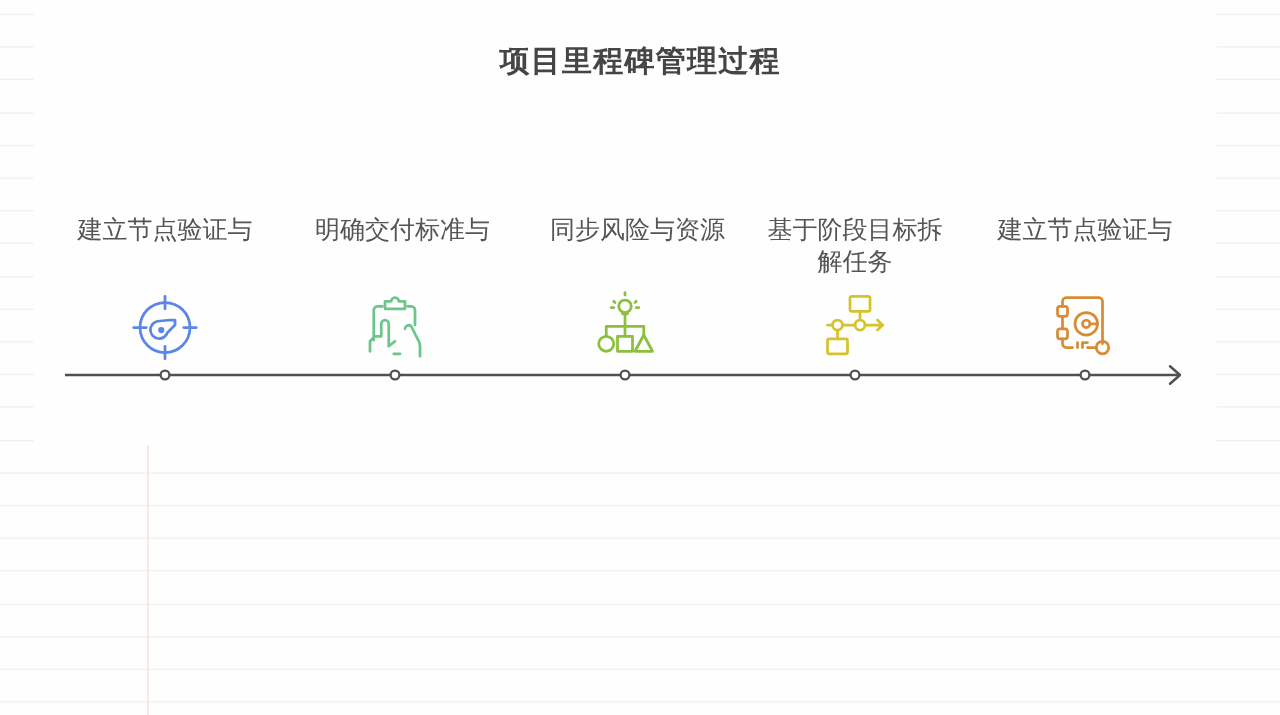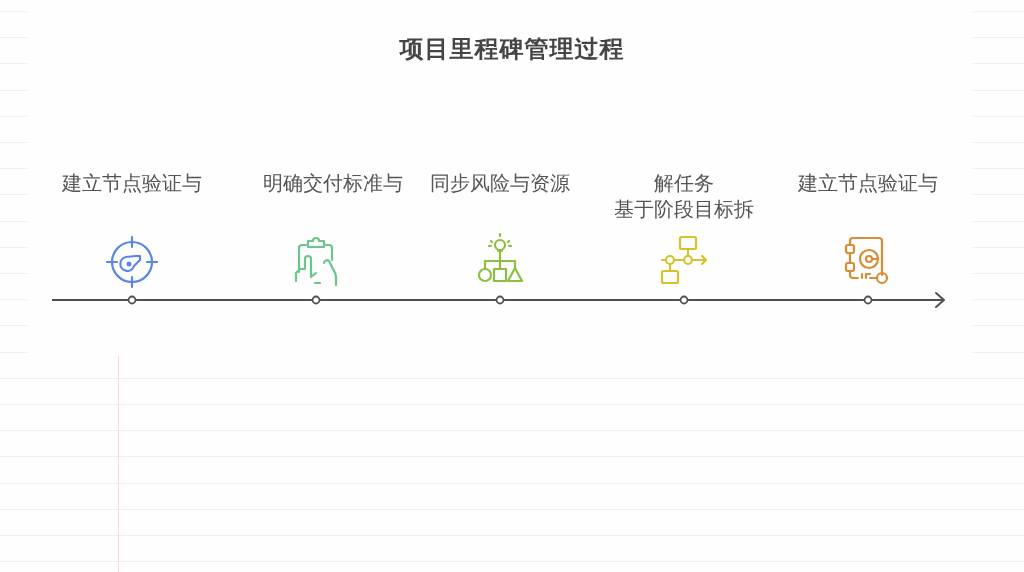--- a/index.html
+++ b/index.html
@@ -110,29 +110,29 @@
       <div class="bg-line" style="top: 535px; left: 0px; width: 1024px;"></div>
       <div class="bg-line" style="top: 561px; left: 0px; width: 1024px;"></div>
     </div>
   <div class="margin-line"></div>
 
   <div class="title">项目里程碑管理过程</div>
 
   <div class="label" style="left:47px;">
     <span>建立节点验证与</span>
   </div>
-  <div class="label" style="left:248px;">
+  <div class="label" style="left:237px;">
     <span>明确交付标准与</span>
   </div>
-  <div class="label" style="left:415px;">
+  <div class="label" style="left:425px;">
     <span>同步风险与资源</span>
   </div>
   <div class="label" style="left:599px;">
+    <span>基于阶段目标拆</span>
     <span>解任务</span>
-    <span>基于阶段目标拆</span>
   </div>
   <div class="label" style="left:783px;">
     <span>建立节点验证与</span>
   </div>
 
   <svg class="icon" style="left:102px;" viewBox="0 0 60 60" fill="none" stroke="#5b86e5" stroke-width="2.2" stroke-linecap="round" stroke-linejoin="round">
     <circle cx="30" cy="31" r="20"></circle>
     <line x1="30" y1="6" x2="30" y2="16"></line>
     <line x1="30" y1="46" x2="30" y2="56"></line>
     <line x1="5" y1="31" x2="15" y2="31"></line>

